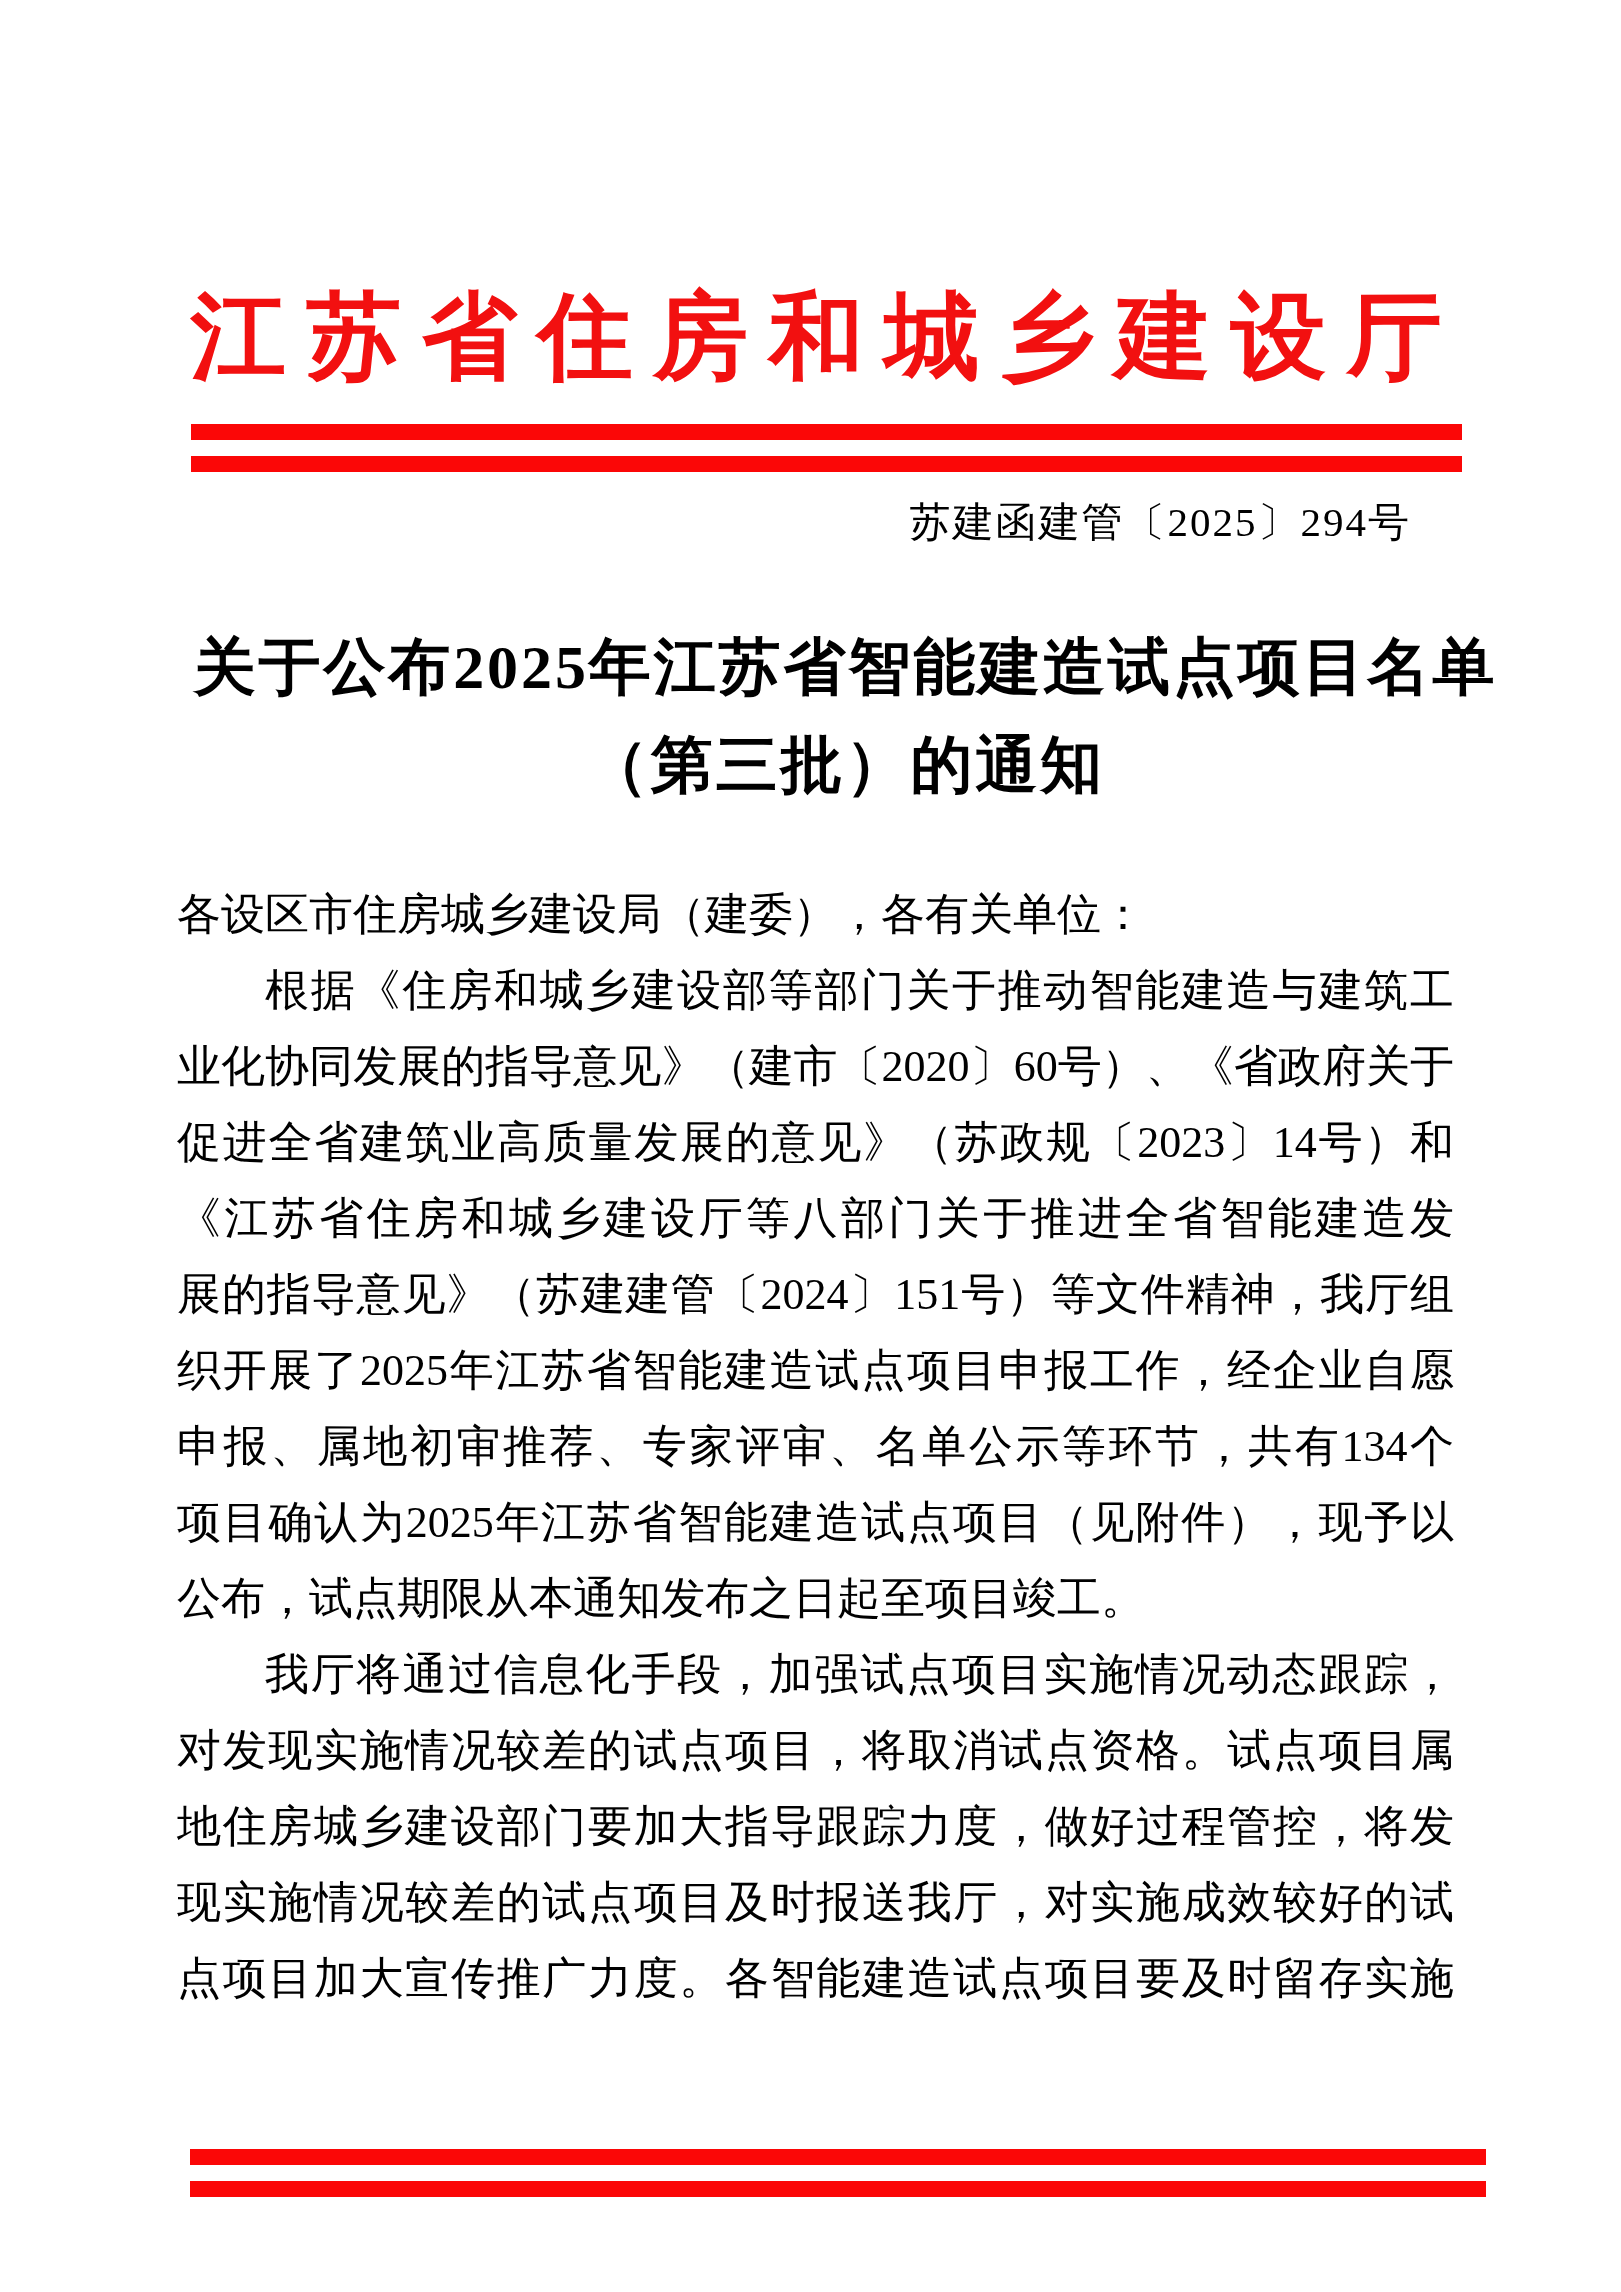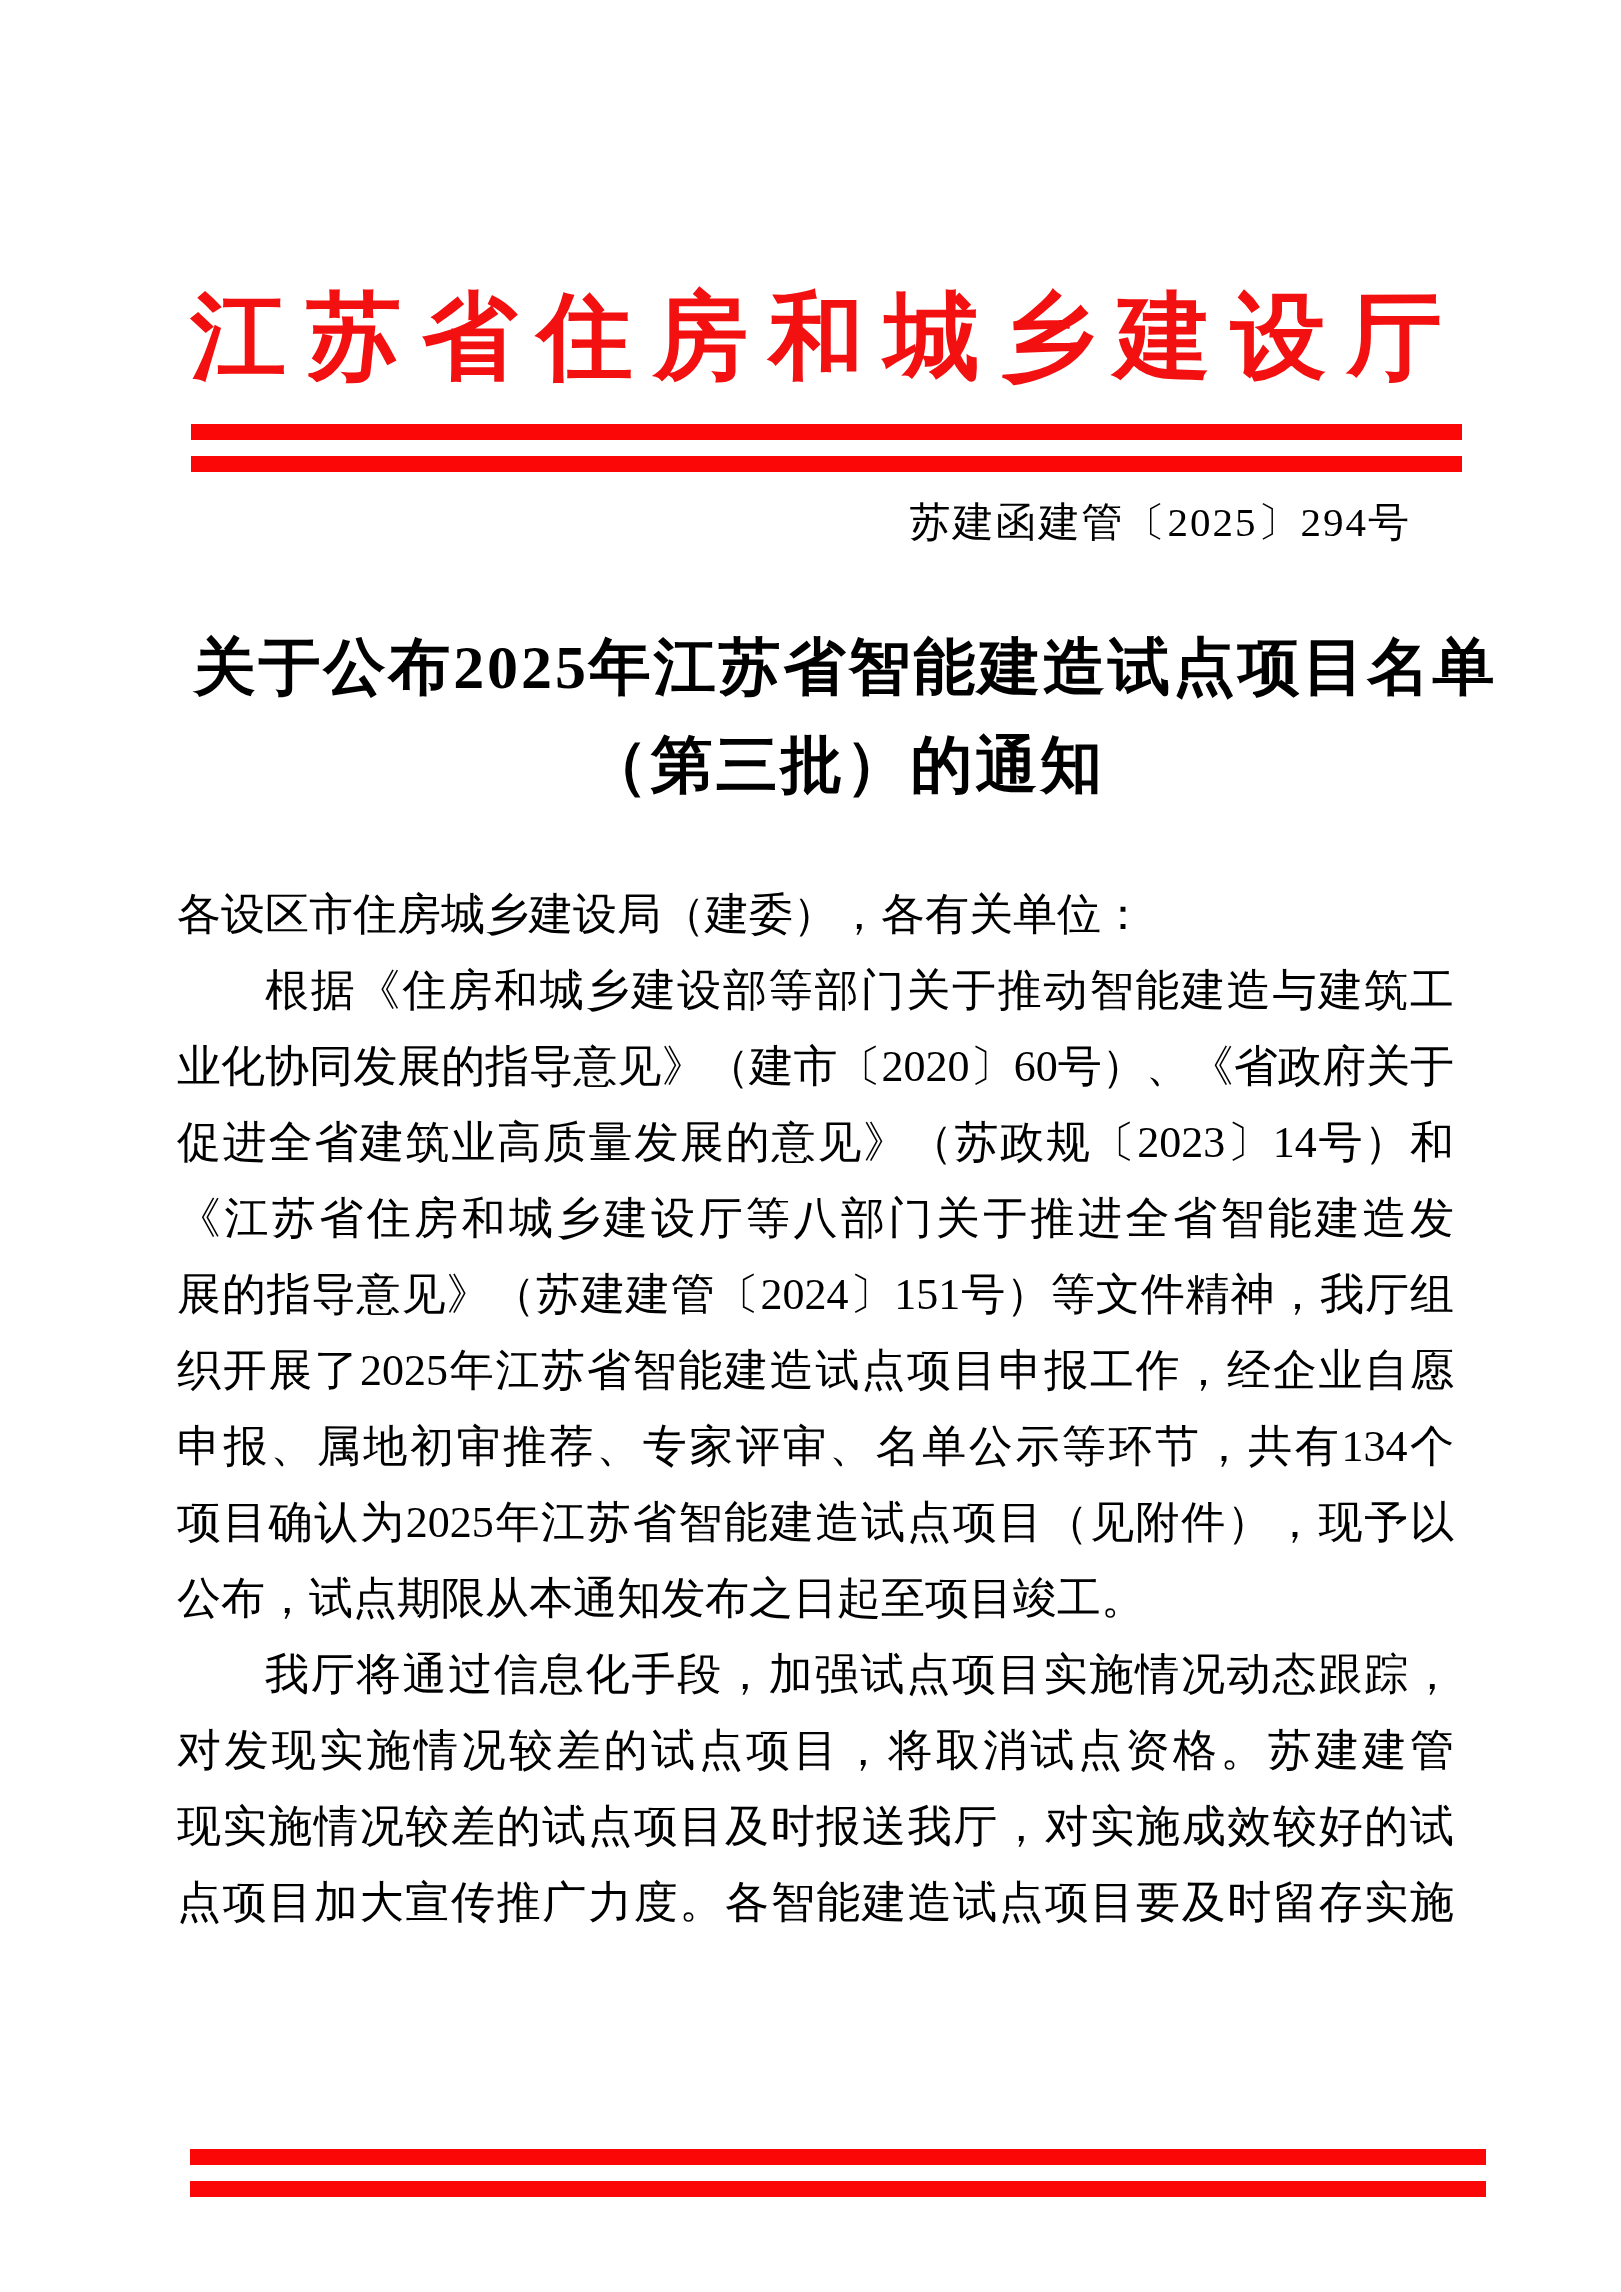--- a/index.html
+++ b/index.html
@@ -107,21 +107,22 @@
     <div class="line indent justify">根据《住房和城乡建设部等部门关于推动智能建造与建筑工</div>
     <div class="line justify">业化协同发展的指导意见》（建市〔2020〕60号）、《省政府关于</div>
     <div class="line justify">促进全省建筑业高质量发展的意见》（苏政规〔2023〕14号）和</div>
     <div class="line justify">《江苏省住房和城乡建设厅等八部门关于推进全省智能建造发</div>
     <div class="line justify">展的指导意见》（苏建建管〔2024〕151号）等文件精神，我厅组</div>
     <div class="line justify">织开展了2025年江苏省智能建造试点项目申报工作，经企业自愿</div>
     <div class="line justify">申报、属地初审推荐、专家评审、名单公示等环节，共有134个</div>
     <div class="line justify">项目确认为2025年江苏省智能建造试点项目（见附件），现予以</div>
     <div class="line">公布，试点期限从本通知发布之日起至项目竣工。</div>
     <div class="line indent justify">我厅将通过信息化手段，加强试点项目实施情况动态跟踪，</div>
-    <div class="line justify">对发现实施情况较差的试点项目，将取消试点资格。苏建建管</div>
+    <div class="line justify">对发现实施情况较差的试点项目，将取消试点资格。试点项目属</div>
+    <div class="line justify">地住房城乡建设部门要加大指导跟踪力度，做好过程管控，将发</div>
     <div class="line justify">现实施情况较差的试点项目及时报送我厅，对实施成效较好的试</div>
     <div class="line justify">点项目加大宣传推广力度。各智能建造试点项目要及时留存实施</div>
   </div>
 
   <div class="rule rule-bottom">
     <div class="rule-thin"></div>
     <div class="rule-gap"></div>
     <div class="rule-thick"></div>
   </div>
 

